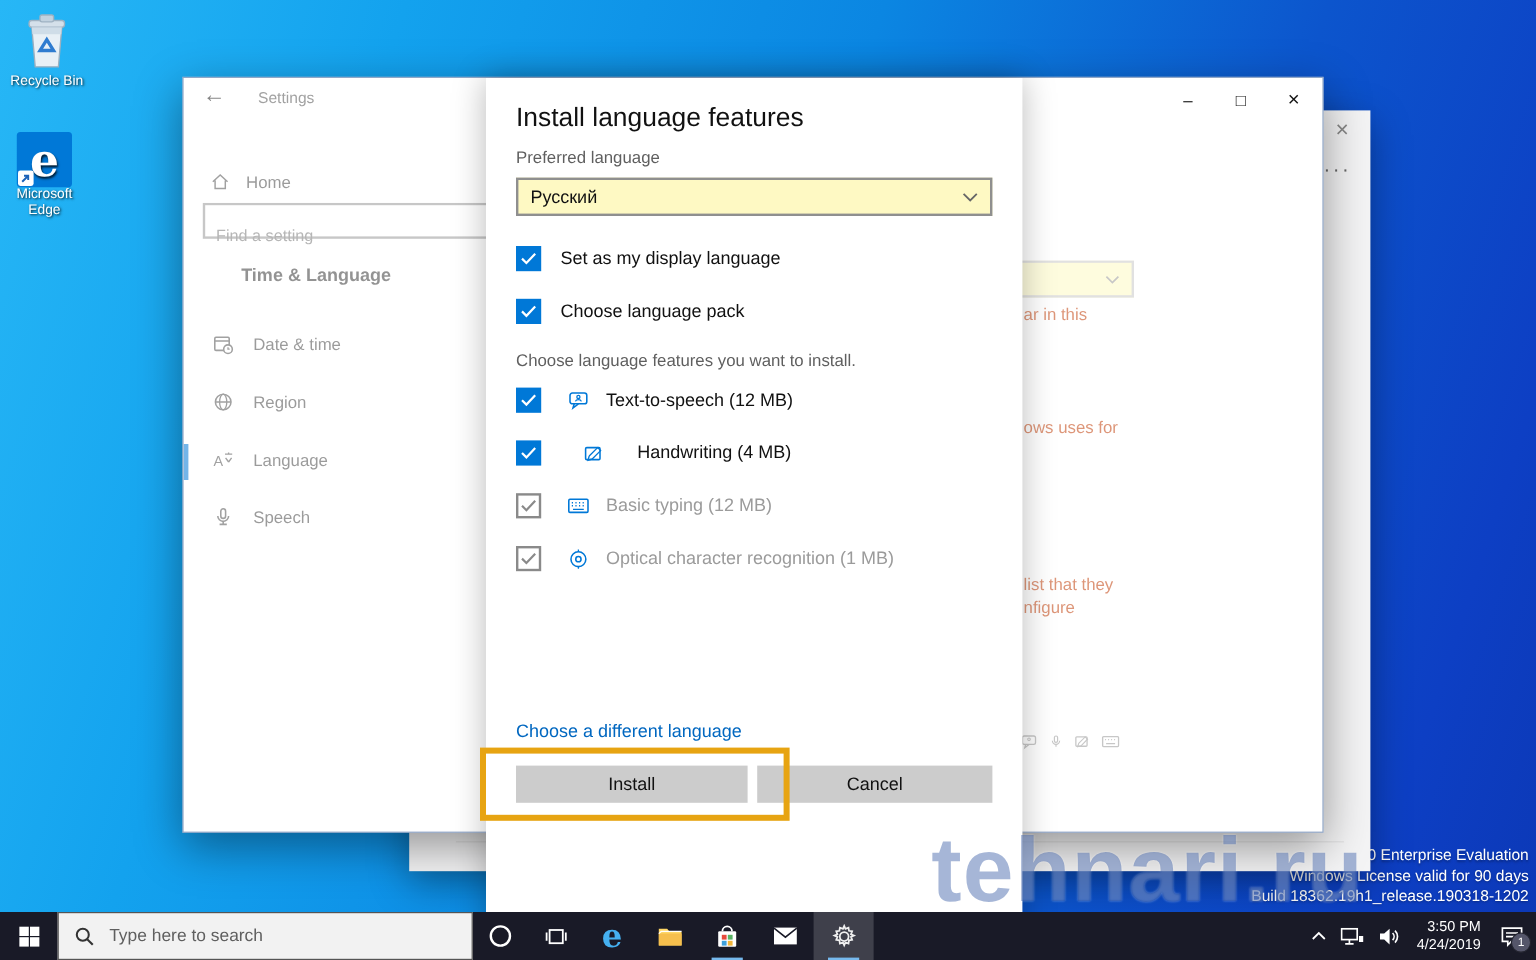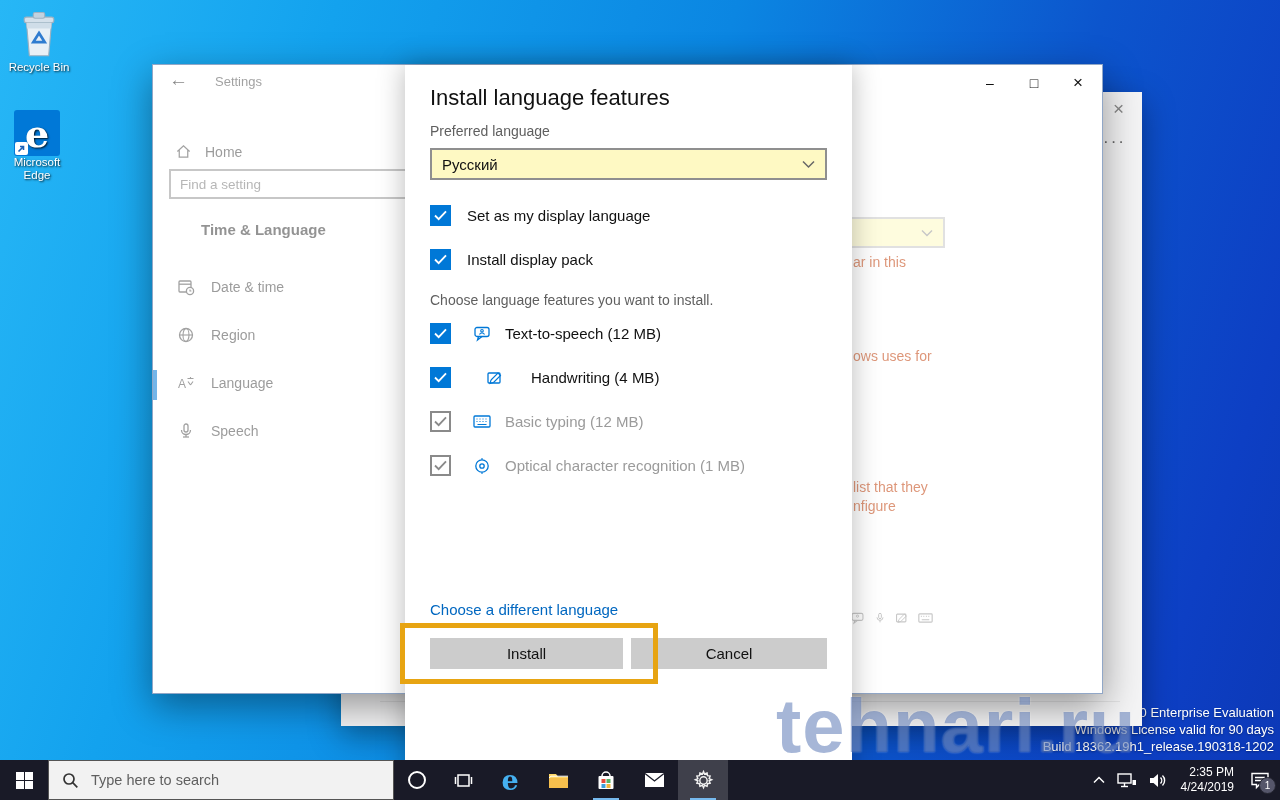--- a/index.html
+++ b/index.html
@@ -17,21 +17,21 @@
     box-shadow:0 10px 30px rgba(0,0,0,.35);z-index:2;}
   #win{left:152px;top:64px;width:951px;height:630px;background:#fff;
     border:1px solid rgba(10,60,130,.45);box-sizing:border-box;
     box-shadow:0 12px 36px rgba(0,0,0,.4);z-index:3;}
   .cap-btn{width:44px;height:28px;display:flex;align-items:center;justify-content:center;
     font-size:14px;color:#111;}
   
   .side-label{font-size:14px;color:#4a4a4a;}
   .search-box{left:16px;top:104px;width:252px;height:30px;border:2px solid #9a9a9a;
     box-sizing:border-box;background:#fff;}
-  .search-box input{border:0;outline:0;width:100%;height:100%;padding:0 9px;font-size:13.5px;
+  .search-box input{border:0;outline:0;width:100%;height:100%;padding:12px 9px;font-size:13.5px;
     font-family:"Liberation Sans",sans-serif;color:#333;background:transparent;}
   .search-box input::placeholder{color:#7a7a7a;}
   
   #modal{left:252px;top:0;width:447px;height:800px;background:#fff;
     box-shadow:0 0 26px rgba(0,0,0,.28);}
   .combo{border:2px solid #8f8f8f;background:#fef9c3;box-sizing:border-box;
     display:flex;align-items:center;font-size:15px;color:#111;padding:0 10px;}
   .cb{width:21px;height:21px;box-sizing:border-box;display:flex;align-items:center;justify-content:center;}
   .cb.on{background:#0078d7;}
   .cb.off{background:#fff;border:2px solid #8a8a8a;}
@@ -240,21 +240,21 @@
         </span>
         <span class="row-label">Set as my display language</span>
       </div>
 
       <div class="abs" style="left:25px;top:184px;display:flex;align-items:center;gap:16px;">
         <span class="cb on">
           <svg width="13" height="11" viewBox="0 0 14 12">
               <polyline points="1,6 5,10 13,1.5" fill="none" stroke="#fff" stroke-width="2"></polyline>
             </svg>
         </span>
-        <span class="row-label">Install display pack</span>
+        <span class="row-label">Choose language pack</span>
       </div>
 
       <div class="abs" style="left:25px;top:227px;font-size:14px;color:#5f5f5f;">Choose language features you want to install.</div>
 
       <div class="abs" style="left:25px;top:258px;display:flex;align-items:center;gap:14px;">
         <span class="cb on">
           <svg width="13" height="11" viewBox="0 0 14 12">
               <polyline points="1,6 5,10 13,1.5" fill="none" stroke="#fff" stroke-width="2"></polyline>
             </svg>
         </span>
@@ -411,21 +411,21 @@
             <rect x="15.5" y="8" width="3.5" height="5" fill="#fff"></rect>
           </svg>
       </div>
       <div class="tb-btn" style="width:32px;">
         <svg width="19" height="17" viewBox="0 0 19 17">
             <polygon points="1,6 4.5,6 9,2 9,15 4.5,11 1,11" fill="#fff"></polygon>
             <path d="M11.5,5.5 a4.3,4.3 0 0 1 0,6 M13.5,3.5 a7,7 0 0 1 0,10" fill="none" stroke="#fff" stroke-width="1.4"></path>
           </svg>
       </div>
       <div class="tray-clock">
-        <div>2:35 PM</div>
+        <div>3:50 PM</div>
         <div>4/24/2019</div>
       </div>
       <div class="tb-btn" style="width:40px;">
         <span style="position:relative;display:inline-block;">
           <svg width="20" height="19" viewBox="0 0 20 19">
               <path d="M2,2.5 h16 v11 h-8.5 l-3,3 v-3 H2 Z" fill="none" stroke="#fff" stroke-width="1.4"></path>
               <path d="M5,6.5 h10 M5,9.5 h7" stroke="#fff" stroke-width="1.3"></path>
             </svg>
           <span style="position:absolute;right:-6px;bottom:-4px;width:15px;height:15px;border-radius:50%;background:#55566a;border:1px solid #23242f;color:#fff;font-size:10px;display:flex;align-items:center;justify-content:center;">1</span>
         </span>

